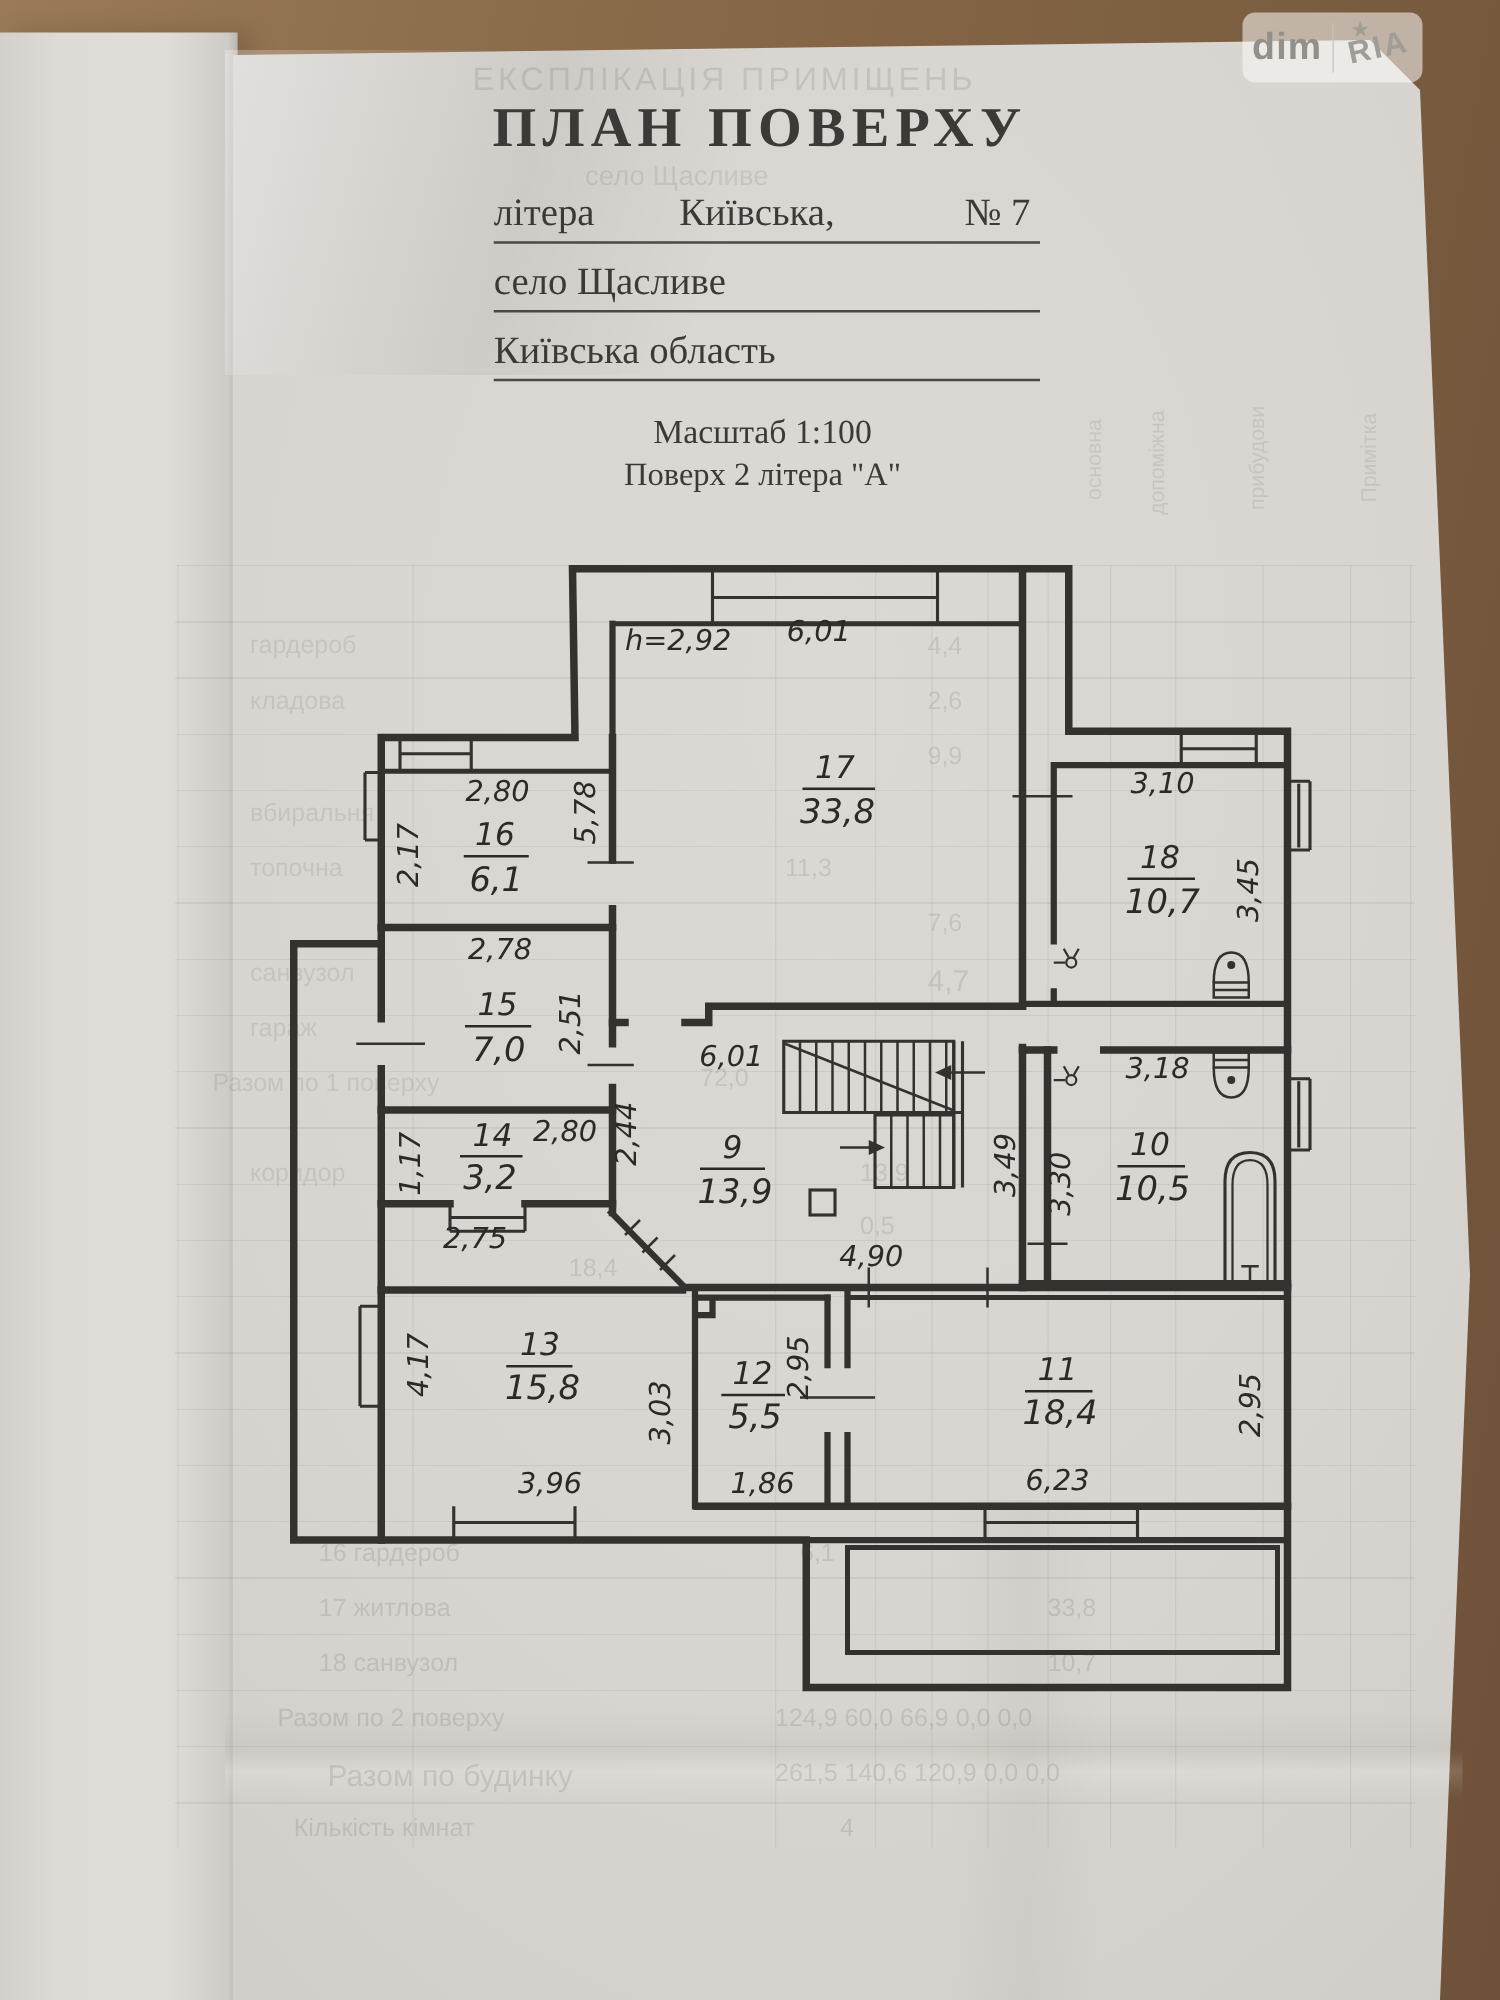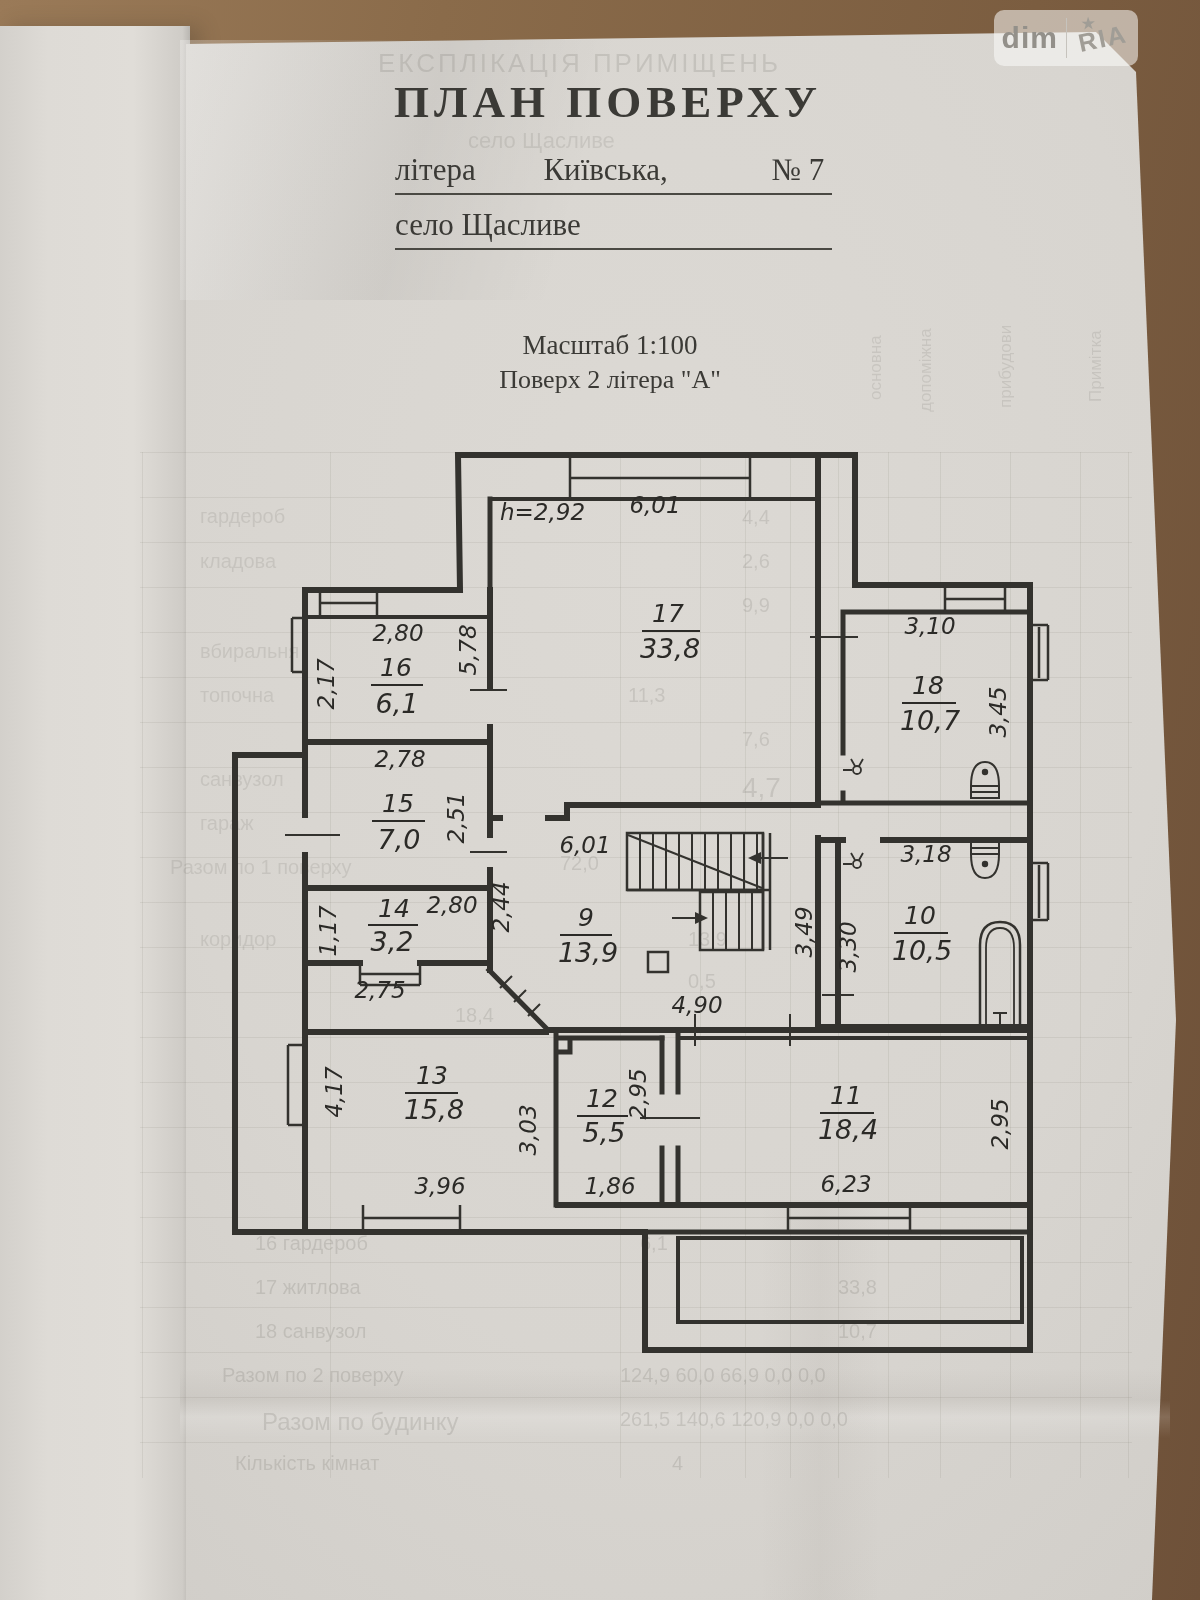--- a/index.html
+++ b/index.html
@@ -97,21 +97,21 @@
 <span class="bt" style="left:200px;top:768px;font-size:20px;opacity:.13">санвузол</span>
 <span class="bt" style="left:200px;top:812px;font-size:20px;opacity:.13">гараж</span>
 <span class="bt" style="left:170px;top:856px;font-size:20px;opacity:.13">Разом по 1 поверху</span>
 <span class="bt" style="left:200px;top:928px;font-size:20px;opacity:.13">коридор</span>
 
 <span class="bt" style="left:742px;top:506px;font-size:20px;opacity:.15">4,4</span>
 <span class="bt" style="left:742px;top:550px;font-size:20px;opacity:.15">2,6</span>
 <span class="bt" style="left:742px;top:594px;font-size:20px;opacity:.15">9,9</span>
 <span class="bt" style="left:628px;top:684px;font-size:20px;opacity:.15">11,3</span>
 <span class="bt" style="left:742px;top:728px;font-size:20px;opacity:.15">7,6</span>
-<span class="bt" style="left:742px;top:772px;font-size:28px;opacity:.15">4,7</span>
+<span class="bt" style="left:742px;top:772px;font-size:24px;opacity:.15">4,7</span>
 <span class="bt" style="left:560px;top:852px;font-size:20px;opacity:.15">72,0</span>
 <span class="bt" style="left:688px;top:928px;font-size:20px;opacity:.15">13,9</span>
 <span class="bt" style="left:688px;top:970px;font-size:20px;opacity:.15">0,5</span>
 <span class="bt" style="left:455px;top:1004px;font-size:20px;opacity:.15">18,4</span>
 
 <span class="bt" style="left:255px;top:1232px;font-size:20px;opacity:.16">16   гардероб</span>
 <span class="bt" style="left:640px;top:1232px;font-size:20px;opacity:.16">6,1</span>
 <span class="bt" style="left:255px;top:1276px;font-size:20px;opacity:.16">17   житлова</span>
 <span class="bt" style="left:838px;top:1276px;font-size:20px;opacity:.16">33,8</span>
 <span class="bt" style="left:255px;top:1320px;font-size:20px;opacity:.16">18   санвузол</span>
@@ -133,20 +133,21 @@
 </div>
 
 <div class="hdr title">ПЛАН ПОВЕРХУ</div>
 <div class="hdr addr">
   <div class="addr-line">
     <span>літера</span>
     <span class="sp1">Київська,</span>
     <span class="sp2">№ 7</span>
   </div>
   <div class="addr-line">село  Щасливе</div>
+  <div class="addr-line">Київська область</div>
 </div>
 <div class="hdr scale">Масштаб 1:100</div>
 <div class="hdr floor">Поверх 2  літера "А"</div>
 
 <svg class="plan" width="1200" height="1600" viewBox="0 0 1200 1600">
   <g stroke="#33322e" fill="none" stroke-linecap="square">
 
     <path d="M458,455 L855,455 L855,585 L1030,585 L1030,1350 L645,1350 L645,1232 L235,1232 L235,755 L305,755 L305,590 L460,590 Z" stroke-width="6"></path>
 
     <path d="M305,755 L305,815 M305,855 L305,1232" stroke-width="6"></path>

